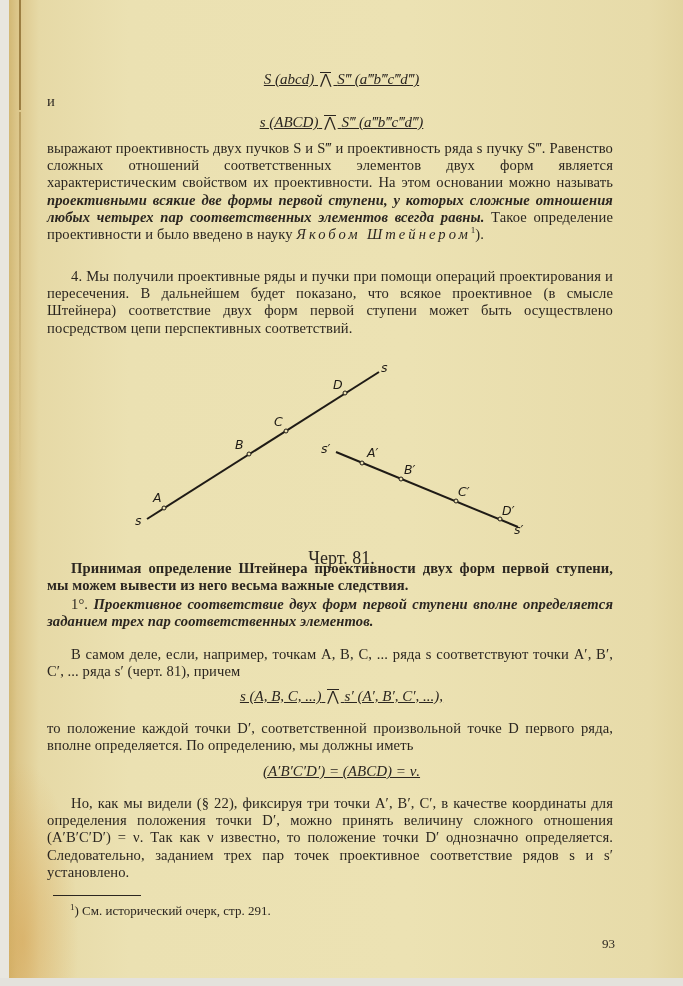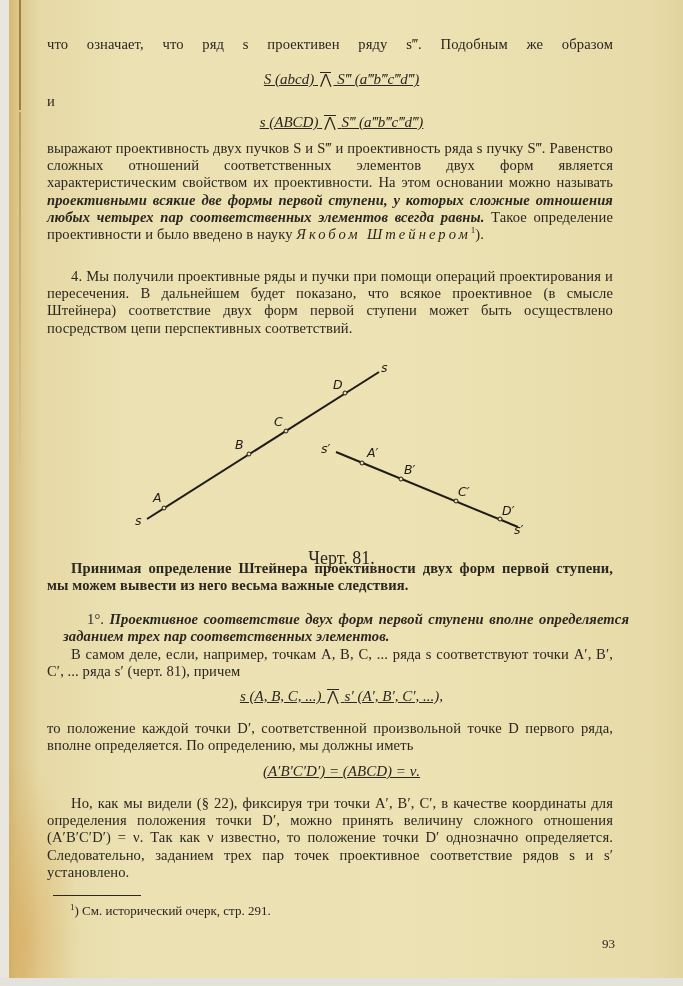--- a/index.html
+++ b/index.html
@@ -75,21 +75,20 @@
 
 <div class="frame-left"></div>
 <div class="page">
   <div class="spine"></div>
   <div class="spine2"></div>
   <div class="stain"></div>
 </div>
 <div class="frame-bottom"></div>
 
 <div class="text" style="top:36px;">
-  <p class="p" style="text-align-last: justify;">что означает, что ряд s проективен ряду s‴. Подобным же образом</p>
 </div>
 
 <div class="formula" style="top:71px;">
   <span>S (abcd)</span>
   <span class="proj">⋀</span>
   <span>S‴ (a‴b‴c‴d‴)</span>
 </div>
 
 <div class="text" style="top:93px;">
   <p class="p last">и</p>
@@ -139,21 +138,21 @@
 <span class="fig-label" style="left:404px; top:462px;">B′</span>
 <span class="fig-label" style="left:458px; top:484px;">C′</span>
 <span class="fig-label" style="left:502px; top:503px;">D′</span>
 
 <div class="caption">Черт. 81.</div>
 
 <div class="text" style="top:560px;font-weight:bold;">
   <p class="p indent last">Принимая определение Штейнера проективности двух форм первой ступени, мы можем вывести из него весьма важные следствия.</p>
 </div>
 
-<div class="text" style="top:611px;margin-left:16px;">
+<div class="text" style="top:596px;">
   <p class="p indent last"><span>1°.</span> <span class="em">Проективное соответствие двух форм первой ступени вполне определяется заданием трех пар соответственных элементов.</span></p>
 </div>
 
 <div class="text" style="top:646px;">
   <p class="p indent last">В самом деле, если, например, точкам A, B, C, ... ряда s соответствуют точки A′, B′, C′, ... ряда s′ (черт. 81), причем</p>
 </div>
 
 <div class="formula" style="top:688px;">
   <span>s (A, B, C, ...)</span>
   <span class="proj">⋀</span>

